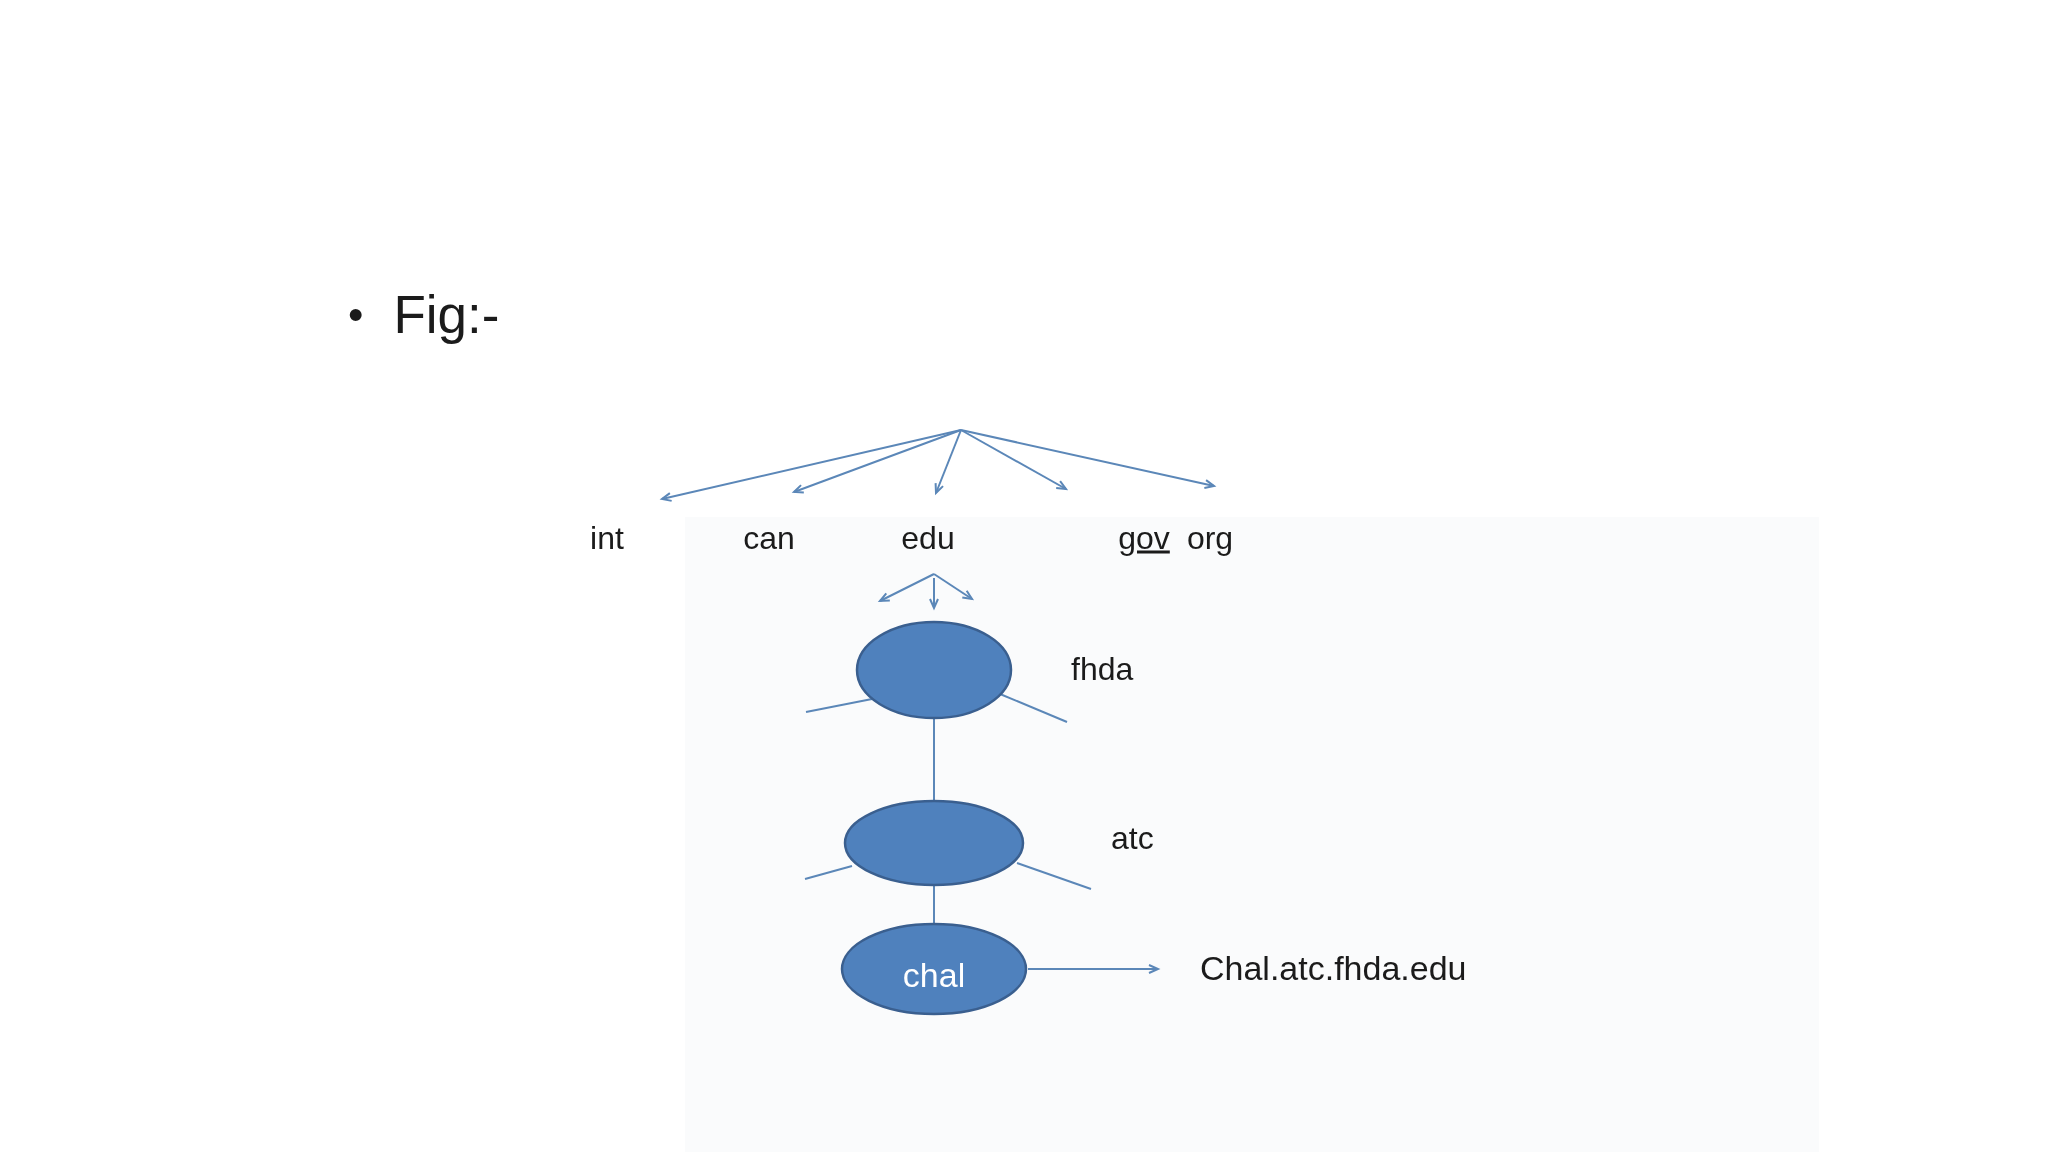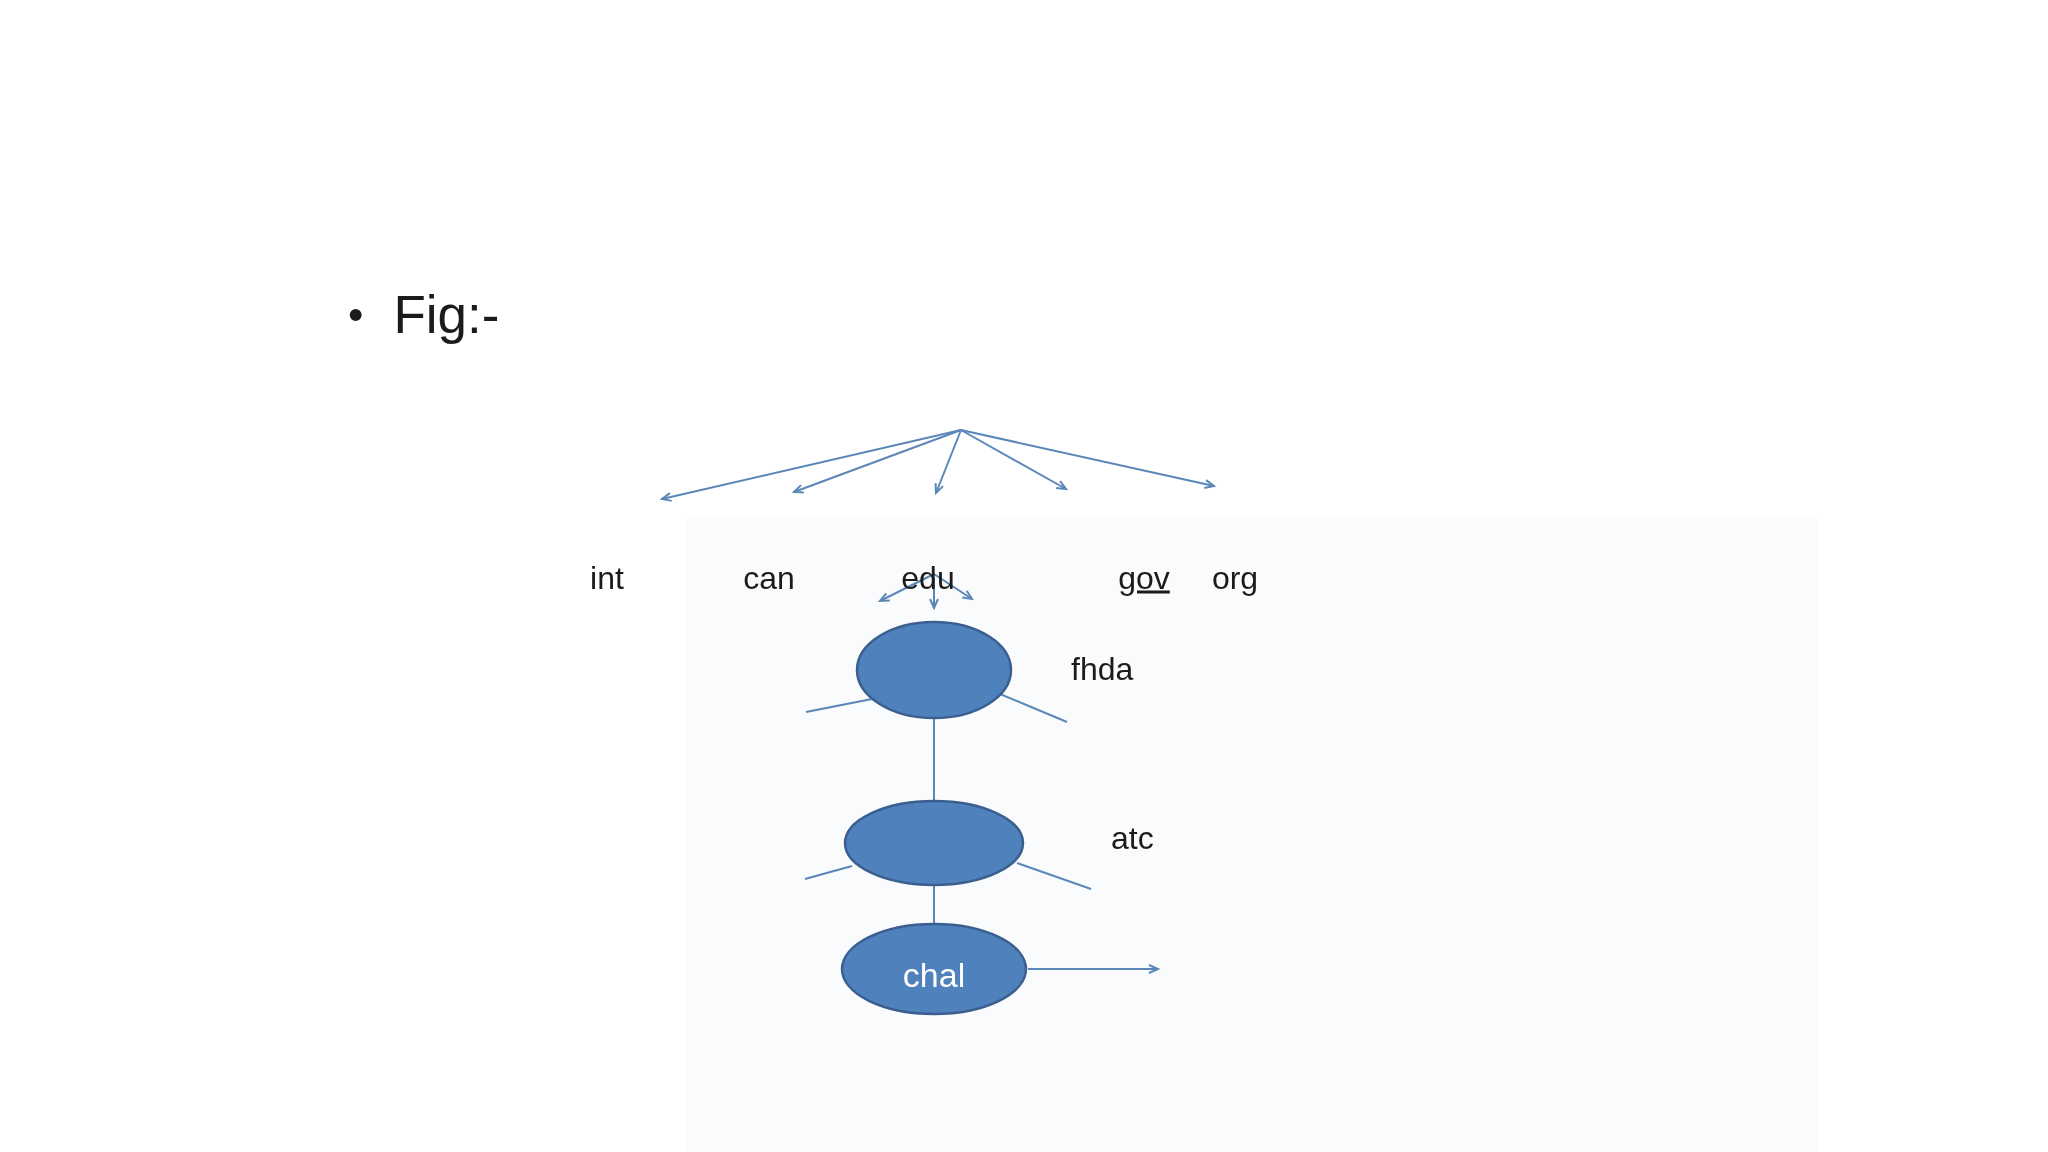--- a/index.html
+++ b/index.html
@@ -34,21 +34,21 @@
   .fig-bullet{font-size:44px;line-height:1;}
   .root-box{
     position:absolute;left:779px;top:346px;width:364px;height:81px;
     background:var(--node-fill);
     border:2.5px solid var(--node-stroke);
     display:flex;align-items:center;justify-content:center;
     color:var(--text-light);font-size:33px;letter-spacing:0.5px;
   }
   .tld-label{
     position:absolute;top:538px;transform:translate(-50%,-50%);
-    font-size:32px;color:var(--text-dark);margin-top:40px;
+    font-size:32px;color:var(--text-dark);
   }
   .side-label{
     position:absolute;transform:translateY(-50%);
     font-size:32px;color:var(--text-dark);
   }
   .node-label{
     position:absolute;transform:translate(-50%,-50%);
     font-size:34px;color:var(--text-light);
   }
   .fqdn-label{
@@ -100,21 +100,22 @@
   <div class="fig-line">
     <span class="fig-bullet">•</span>
     <span>Fig:-</span>
   </div>
 
 
   <div class="tld-label" style="left:607px;">int</div>
   <div class="tld-label" style="left:769px;">can</div>
   <div class="tld-label" style="left:928px;text-align:center;">edu</div>
   <div class="tld-label" style="left:1144px;text-decoration:underline;">gov</div>
-  <div class="tld-label" style="left:1235px;">org</div>
+  <div class="tld-label" style="left:1210px;">org</div>
 
   <div class="side-label" style="left:1071px;top:669px;text-align:center;">fhda</div>
   <div class="side-label" style="left:1111px;top:838px;">atc</div>
 
   <div class="node-label" style="left:934px;top:969px;margin-top:6px;">chal</div>
 
+  <div class="fqdn-label">Chal.atc.fhda.edu</div>
 
 </div>
 
 </body></html>

